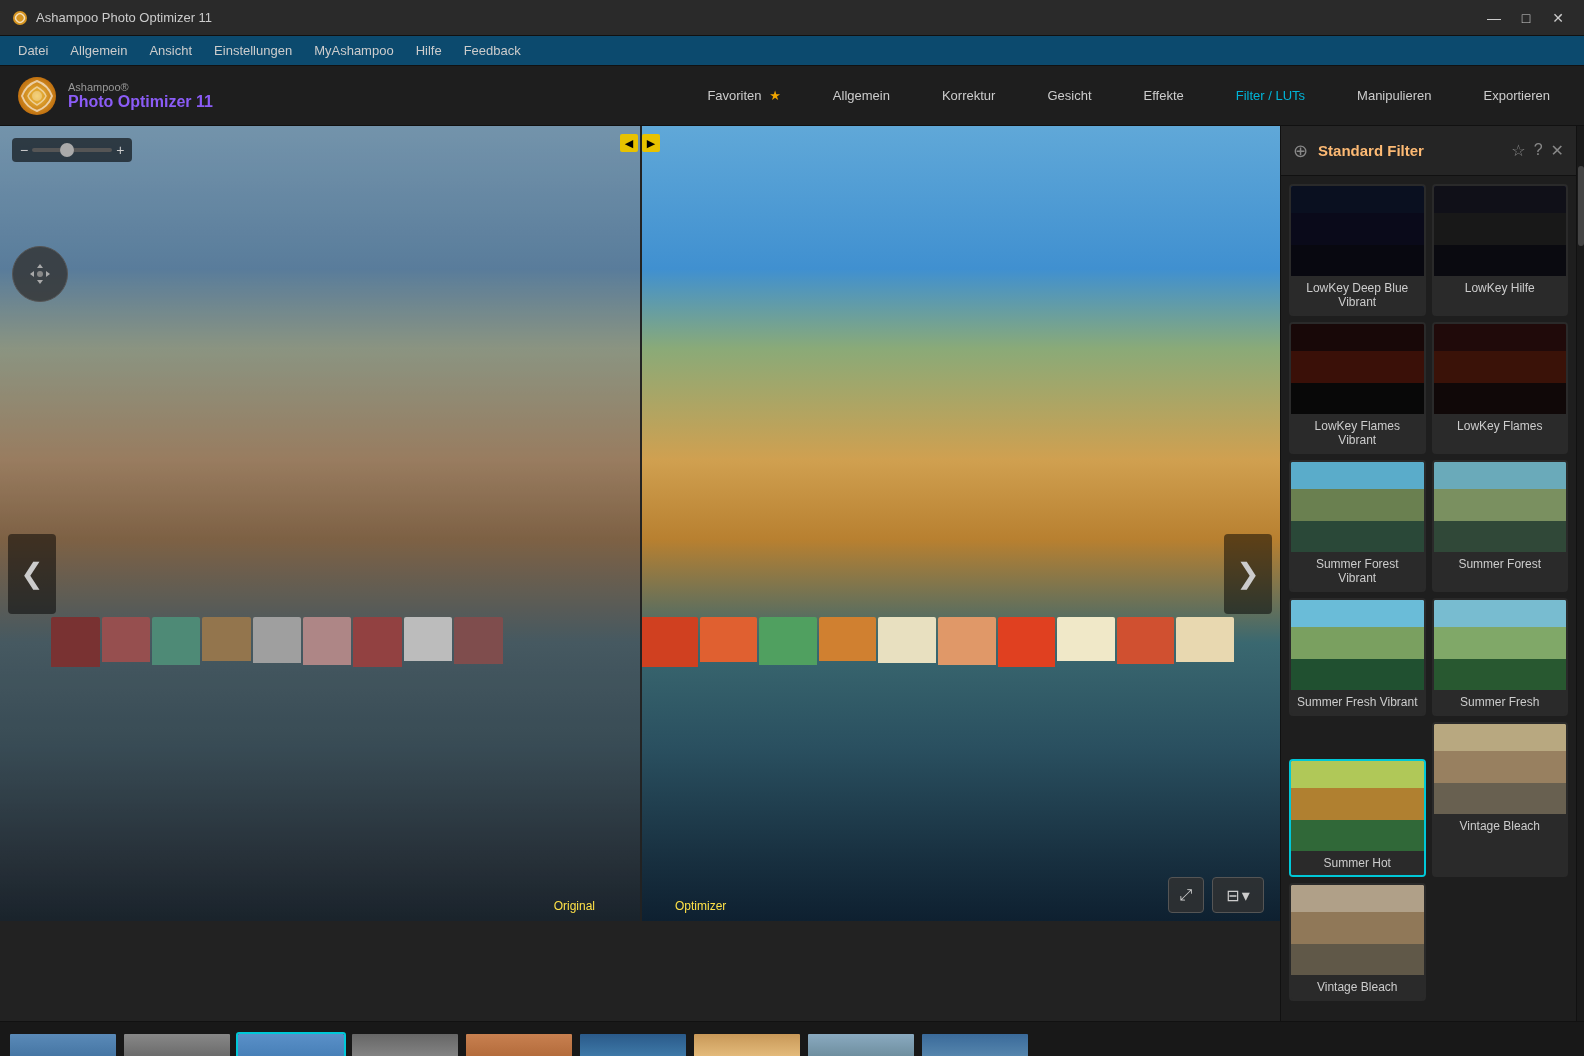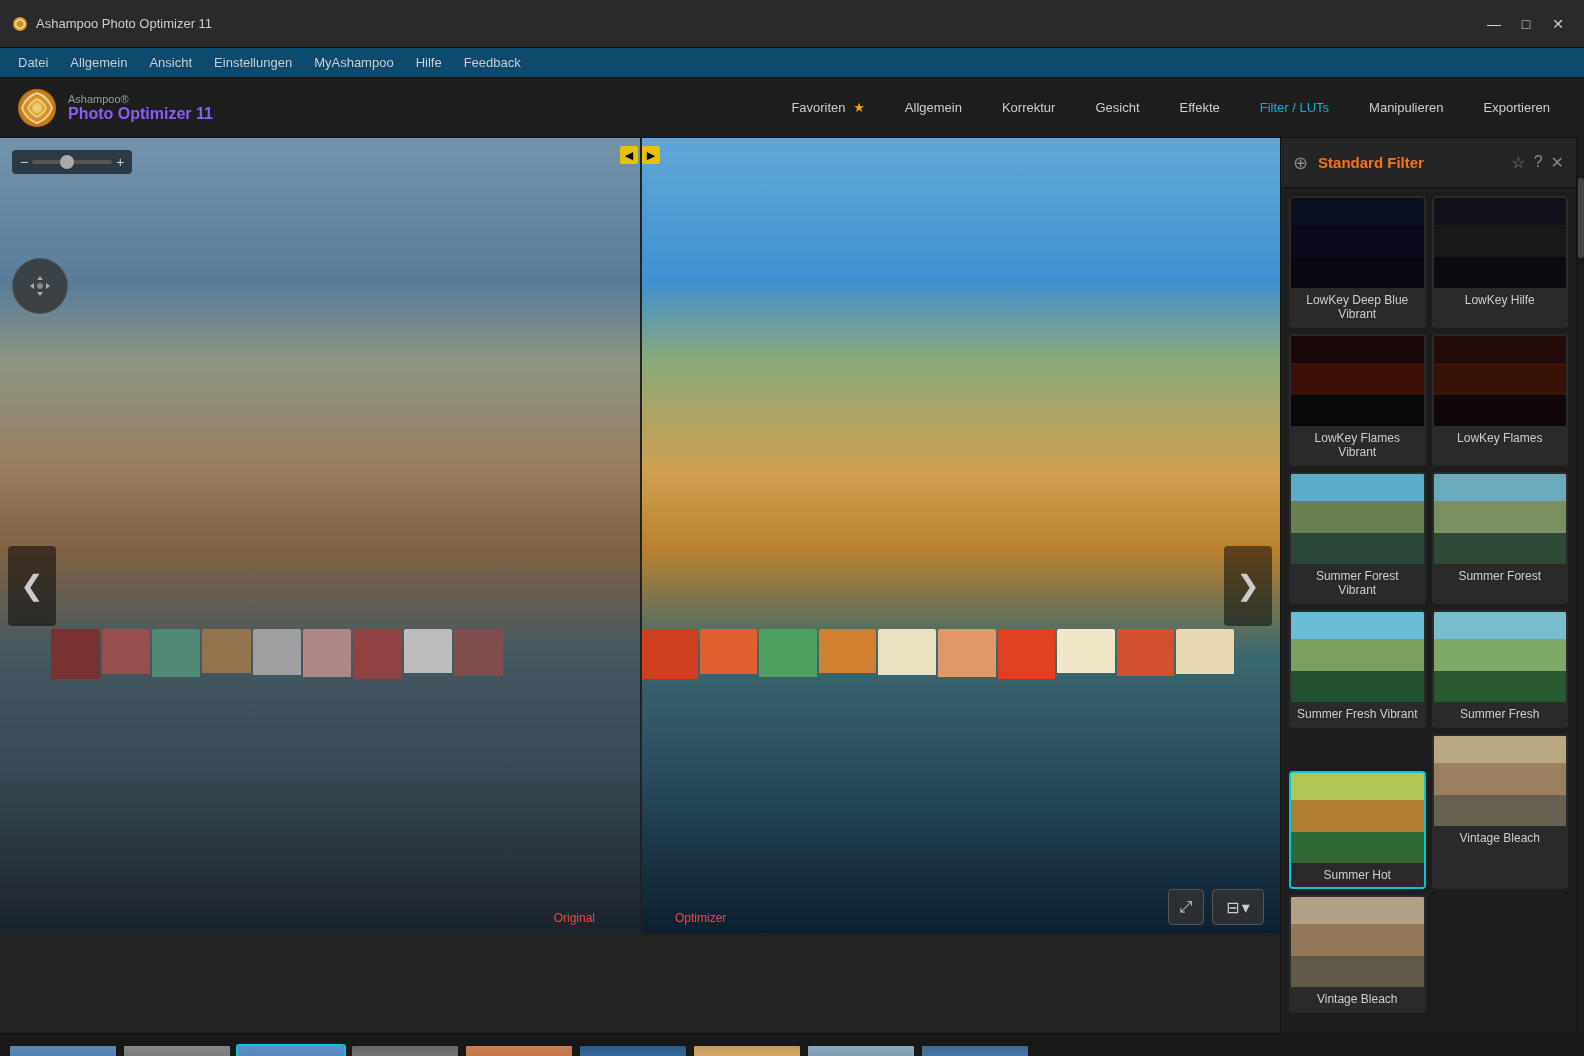--- a/index.html
+++ b/index.html
@@ -8,21 +8,21 @@
       height: 1056px;
       background: #1a1a1a;
       font-family: 'Segoe UI', Arial, sans-serif;
       color: #e0e0e0;
       overflow: hidden;
       user-select: none;
     }
 
     
     .title-bar {
-      height: 48px;
+      height: 36px;
       background: #2a2a2a;
       display: flex;
       align-items: center;
       justify-content: space-between;
       padding: 0 12px;
       border-bottom: 1px solid #111;
     }
     .title-bar-left {
       display: flex;
       align-items: center;
@@ -97,21 +97,21 @@
       font-size: 11px;
       color: #999;
     }
     .app-name {
       font-size: 16px;
       font-weight: 600;
       color: #8b5cf6;
     }
     .nav-tabs {
       display: flex;
-      gap: 4px;
+      gap: 16px;
       margin-left: auto;
     }
     .nav-tab {
       padding: 6px 18px;
       font-size: 13px;
       color: #ccc;
       cursor: pointer;
       border-radius: 4px;
     }
     .nav-tab.active { color: #00b4d8; }
@@ -259,21 +259,21 @@
     
     .image-labels {
       position: absolute;
       bottom: 8px;
       left: 0;
       right: 0;
       display: flex;
       justify-content: center;
       gap: 80px;
       font-size: 12px;
-      color: #ef4444;
+      color: #fde047;
       z-index: 5;
     }
 
     
     .image-bottom-controls {
       position: absolute;
       bottom: 8px;
       right: 16px;
       display: flex;
       gap: 8px;
@@ -324,21 +324,21 @@
       gap: 10px;
       border-bottom: 1px solid #111;
     }
     .filters-header-icon {
       font-size: 18px;
       color: #888;
     }
     .filters-title {
       font-size: 15px;
       font-weight: 600;
-      color: #f97316;
+      color: #fdba74;
       flex: 1;
     }
     .filters-header-btns {
       display: flex;
       gap: 8px;
     }
     .filter-hdr-btn {
       font-size: 16px;
       color: #888;
       cursor: pointer;

